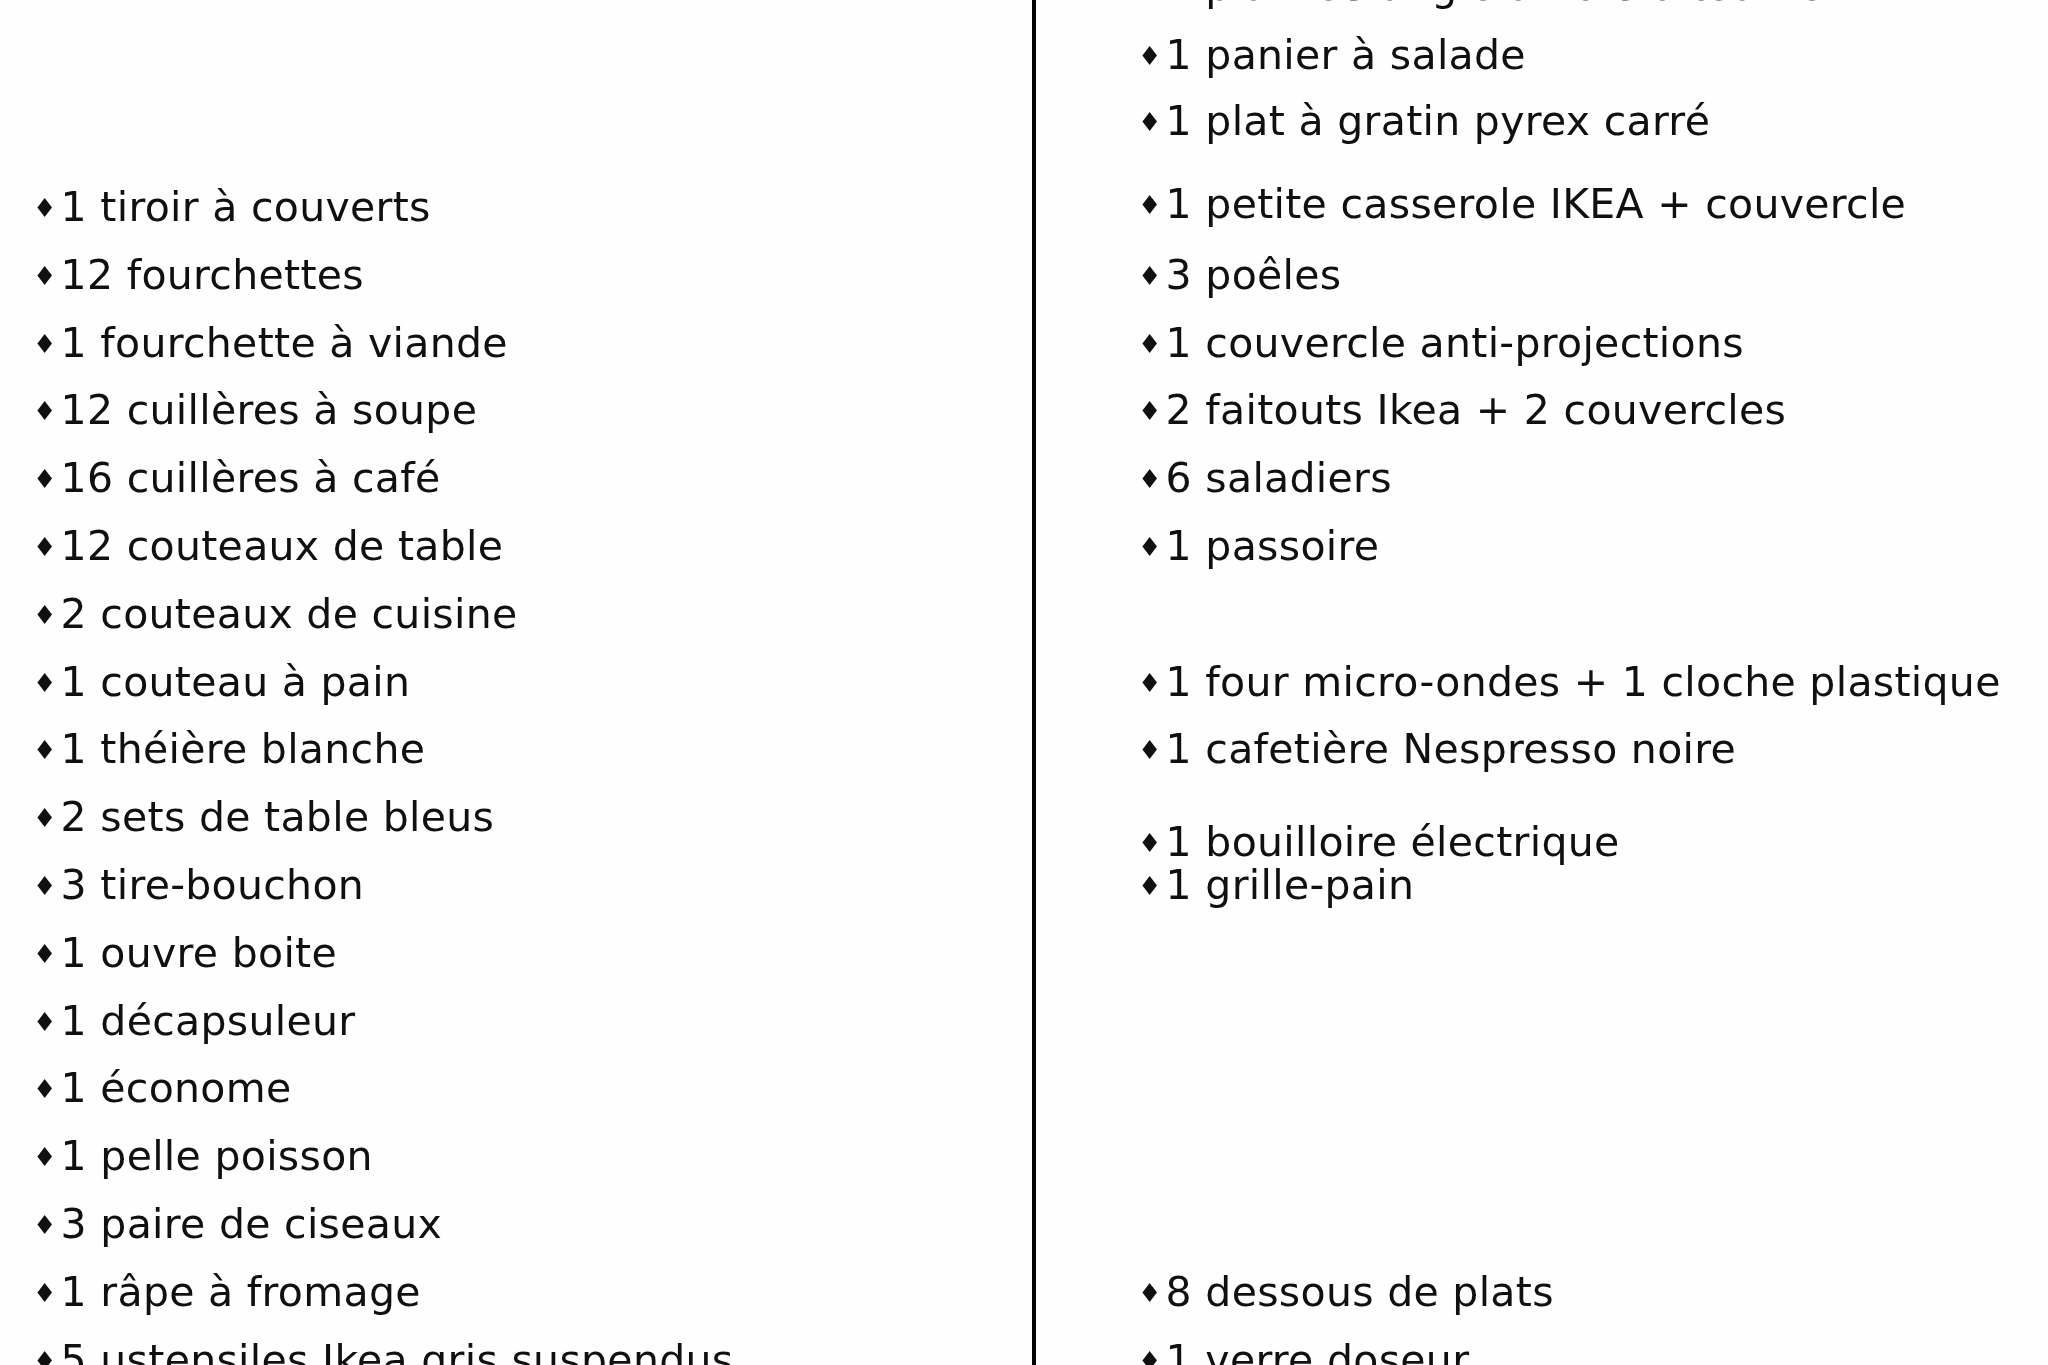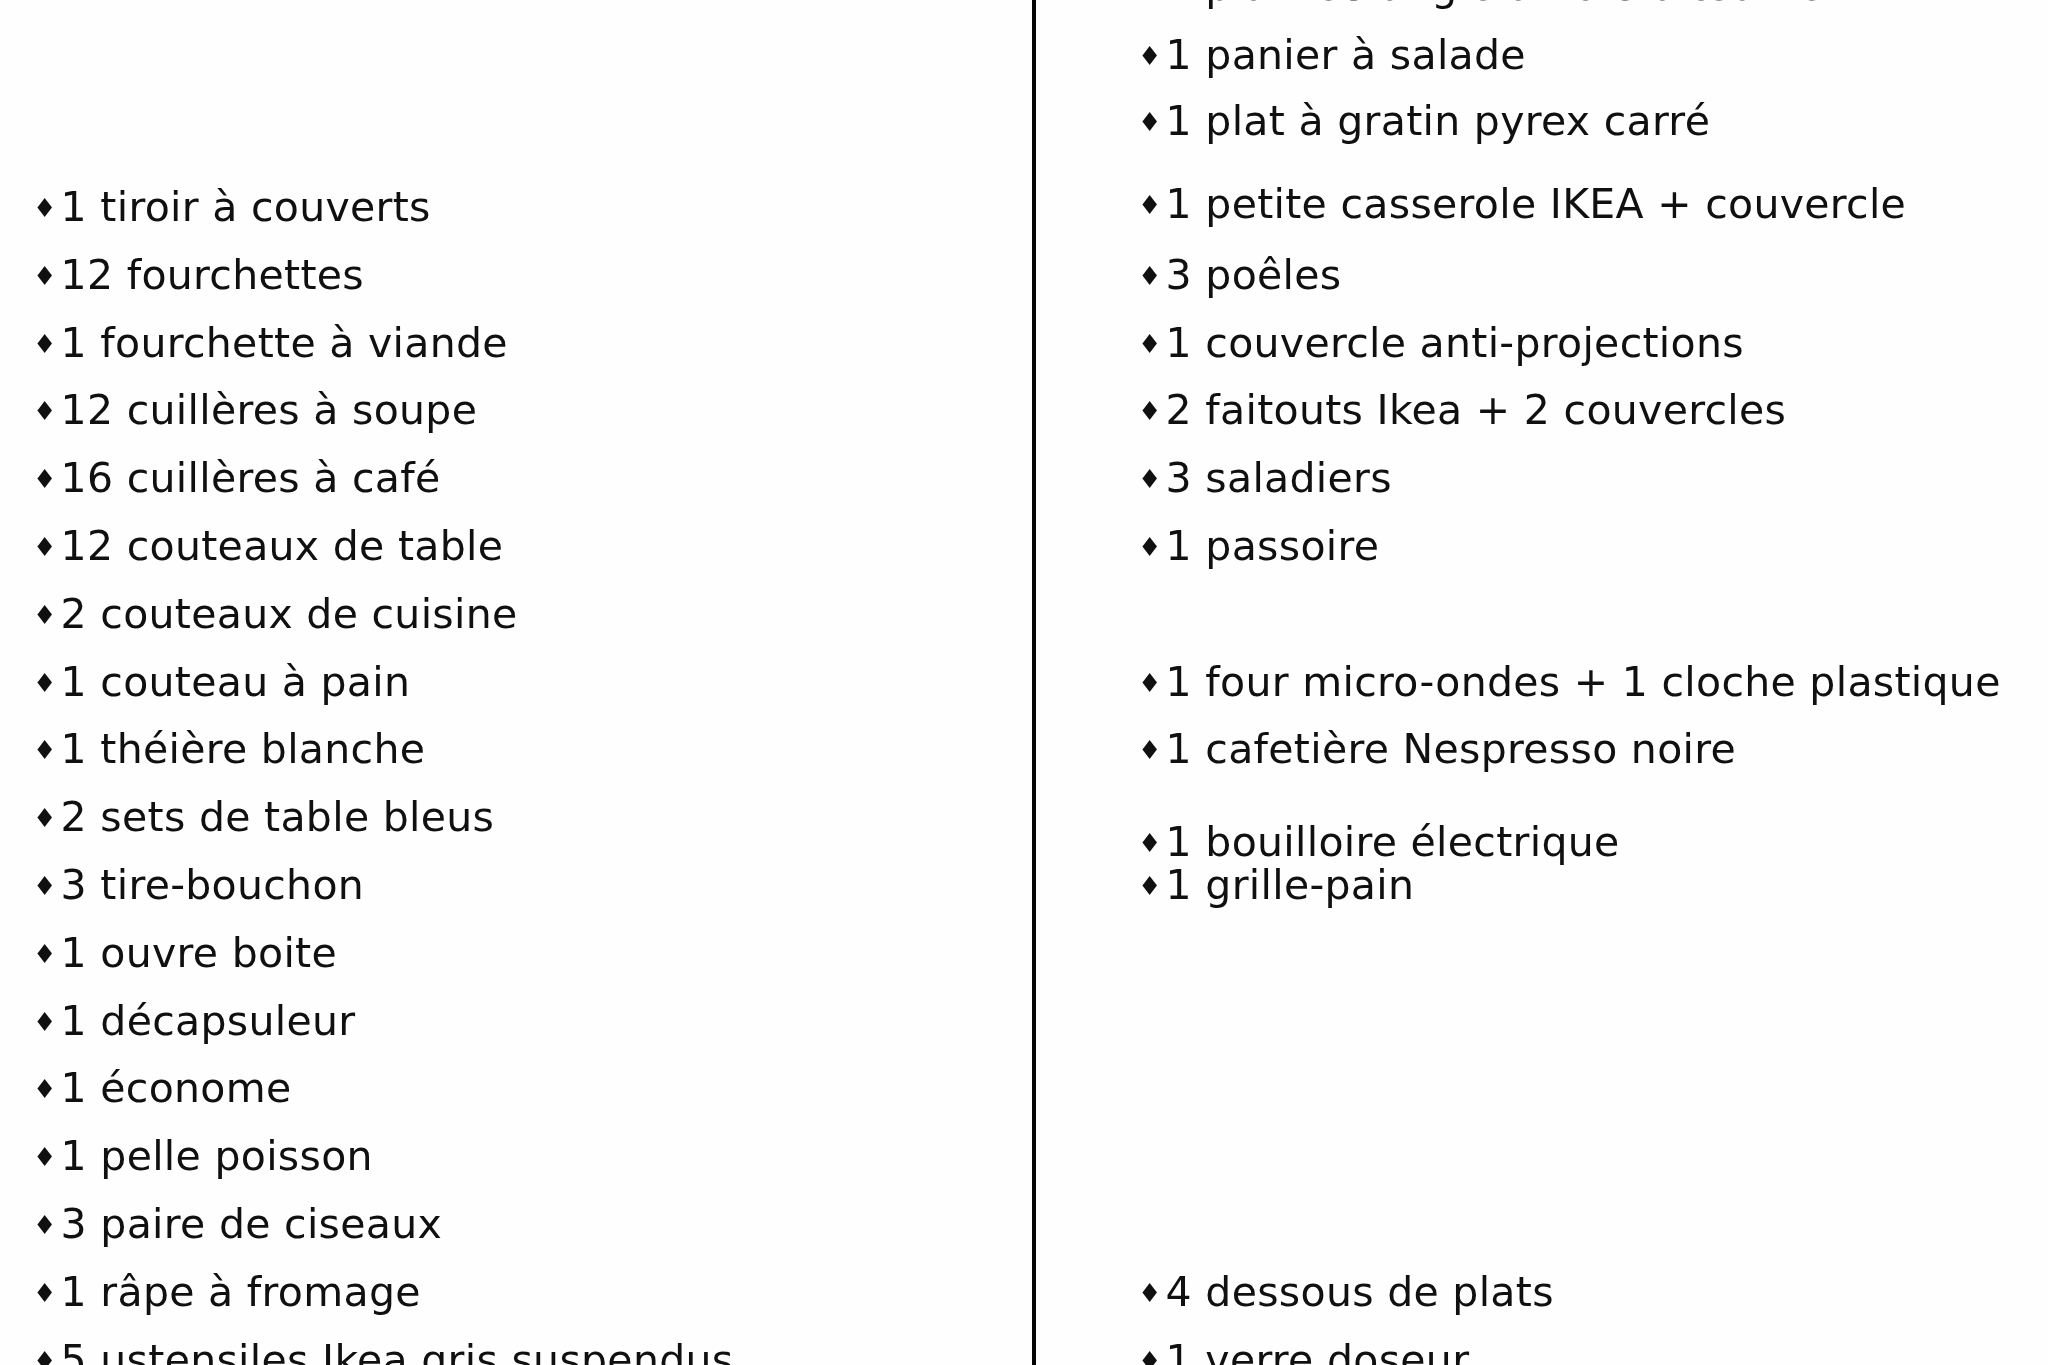--- a/index.html
+++ b/index.html
@@ -78,23 +78,23 @@
   <div class="divider"></div>
 
   <div class="col-right">
     <div class="row" style="top:-48px"><span class="bullet">♦</span><span class="txt">1 plat rectangle à hors d'œuvre</span></div>
     <div class="row" style="top:21px"><span class="bullet">♦</span><span class="txt">1 panier à salade</span></div>
     <div class="row" style="top:87px"><span class="bullet">♦</span><span class="txt">1 plat à gratin pyrex carré</span></div>
     <div class="row" style="top:170px"><span class="bullet">♦</span><span class="txt">1 petite casserole IKEA + couvercle</span></div>
     <div class="row" style="top:241px"><span class="bullet">♦</span><span class="txt">3 poêles</span></div>
     <div class="row" style="top:309px"><span class="bullet">♦</span><span class="txt">1 couvercle anti-projections</span></div>
     <div class="row" style="top:376px"><span class="bullet">♦</span><span class="txt">2 faitouts Ikea + 2 couvercles</span></div>
-    <div class="row" style="top:444px"><span class="bullet">♦</span><span class="txt">3 saladiers</span></div>
+    <div class="row" style="top:444px"><span class="bullet">♦</span><span class="txt">6 saladiers</span></div>
     <div class="row" style="top:512px"><span class="bullet">♦</span><span class="txt">1 passoire</span></div>
     <div class="row" style="top:648px"><span class="bullet">♦</span><span class="txt">1 four micro-ondes + 1 cloche plastique</span></div>
     <div class="row" style="top:715px"><span class="bullet">♦</span><span class="txt">1 cafetière Nespresso noire</span></div>
     <div class="row" style="top:808px"><span class="bullet">♦</span><span class="txt">1 bouilloire électrique</span></div>
     <div class="row" style="top:851px"><span class="bullet">♦</span><span class="txt">1 grille-pain</span></div>
-    <div class="row" style="top:1258px"><span class="bullet">♦</span><span class="txt">4 dessous de plats</span></div>
+    <div class="row" style="top:1258px"><span class="bullet">♦</span><span class="txt">8 dessous de plats</span></div>
     <div class="row" style="top:1326px"><span class="bullet">♦</span><span class="txt">1 verre doseur</span></div>
   </div>
 
 </div>
 
 </body></html>

